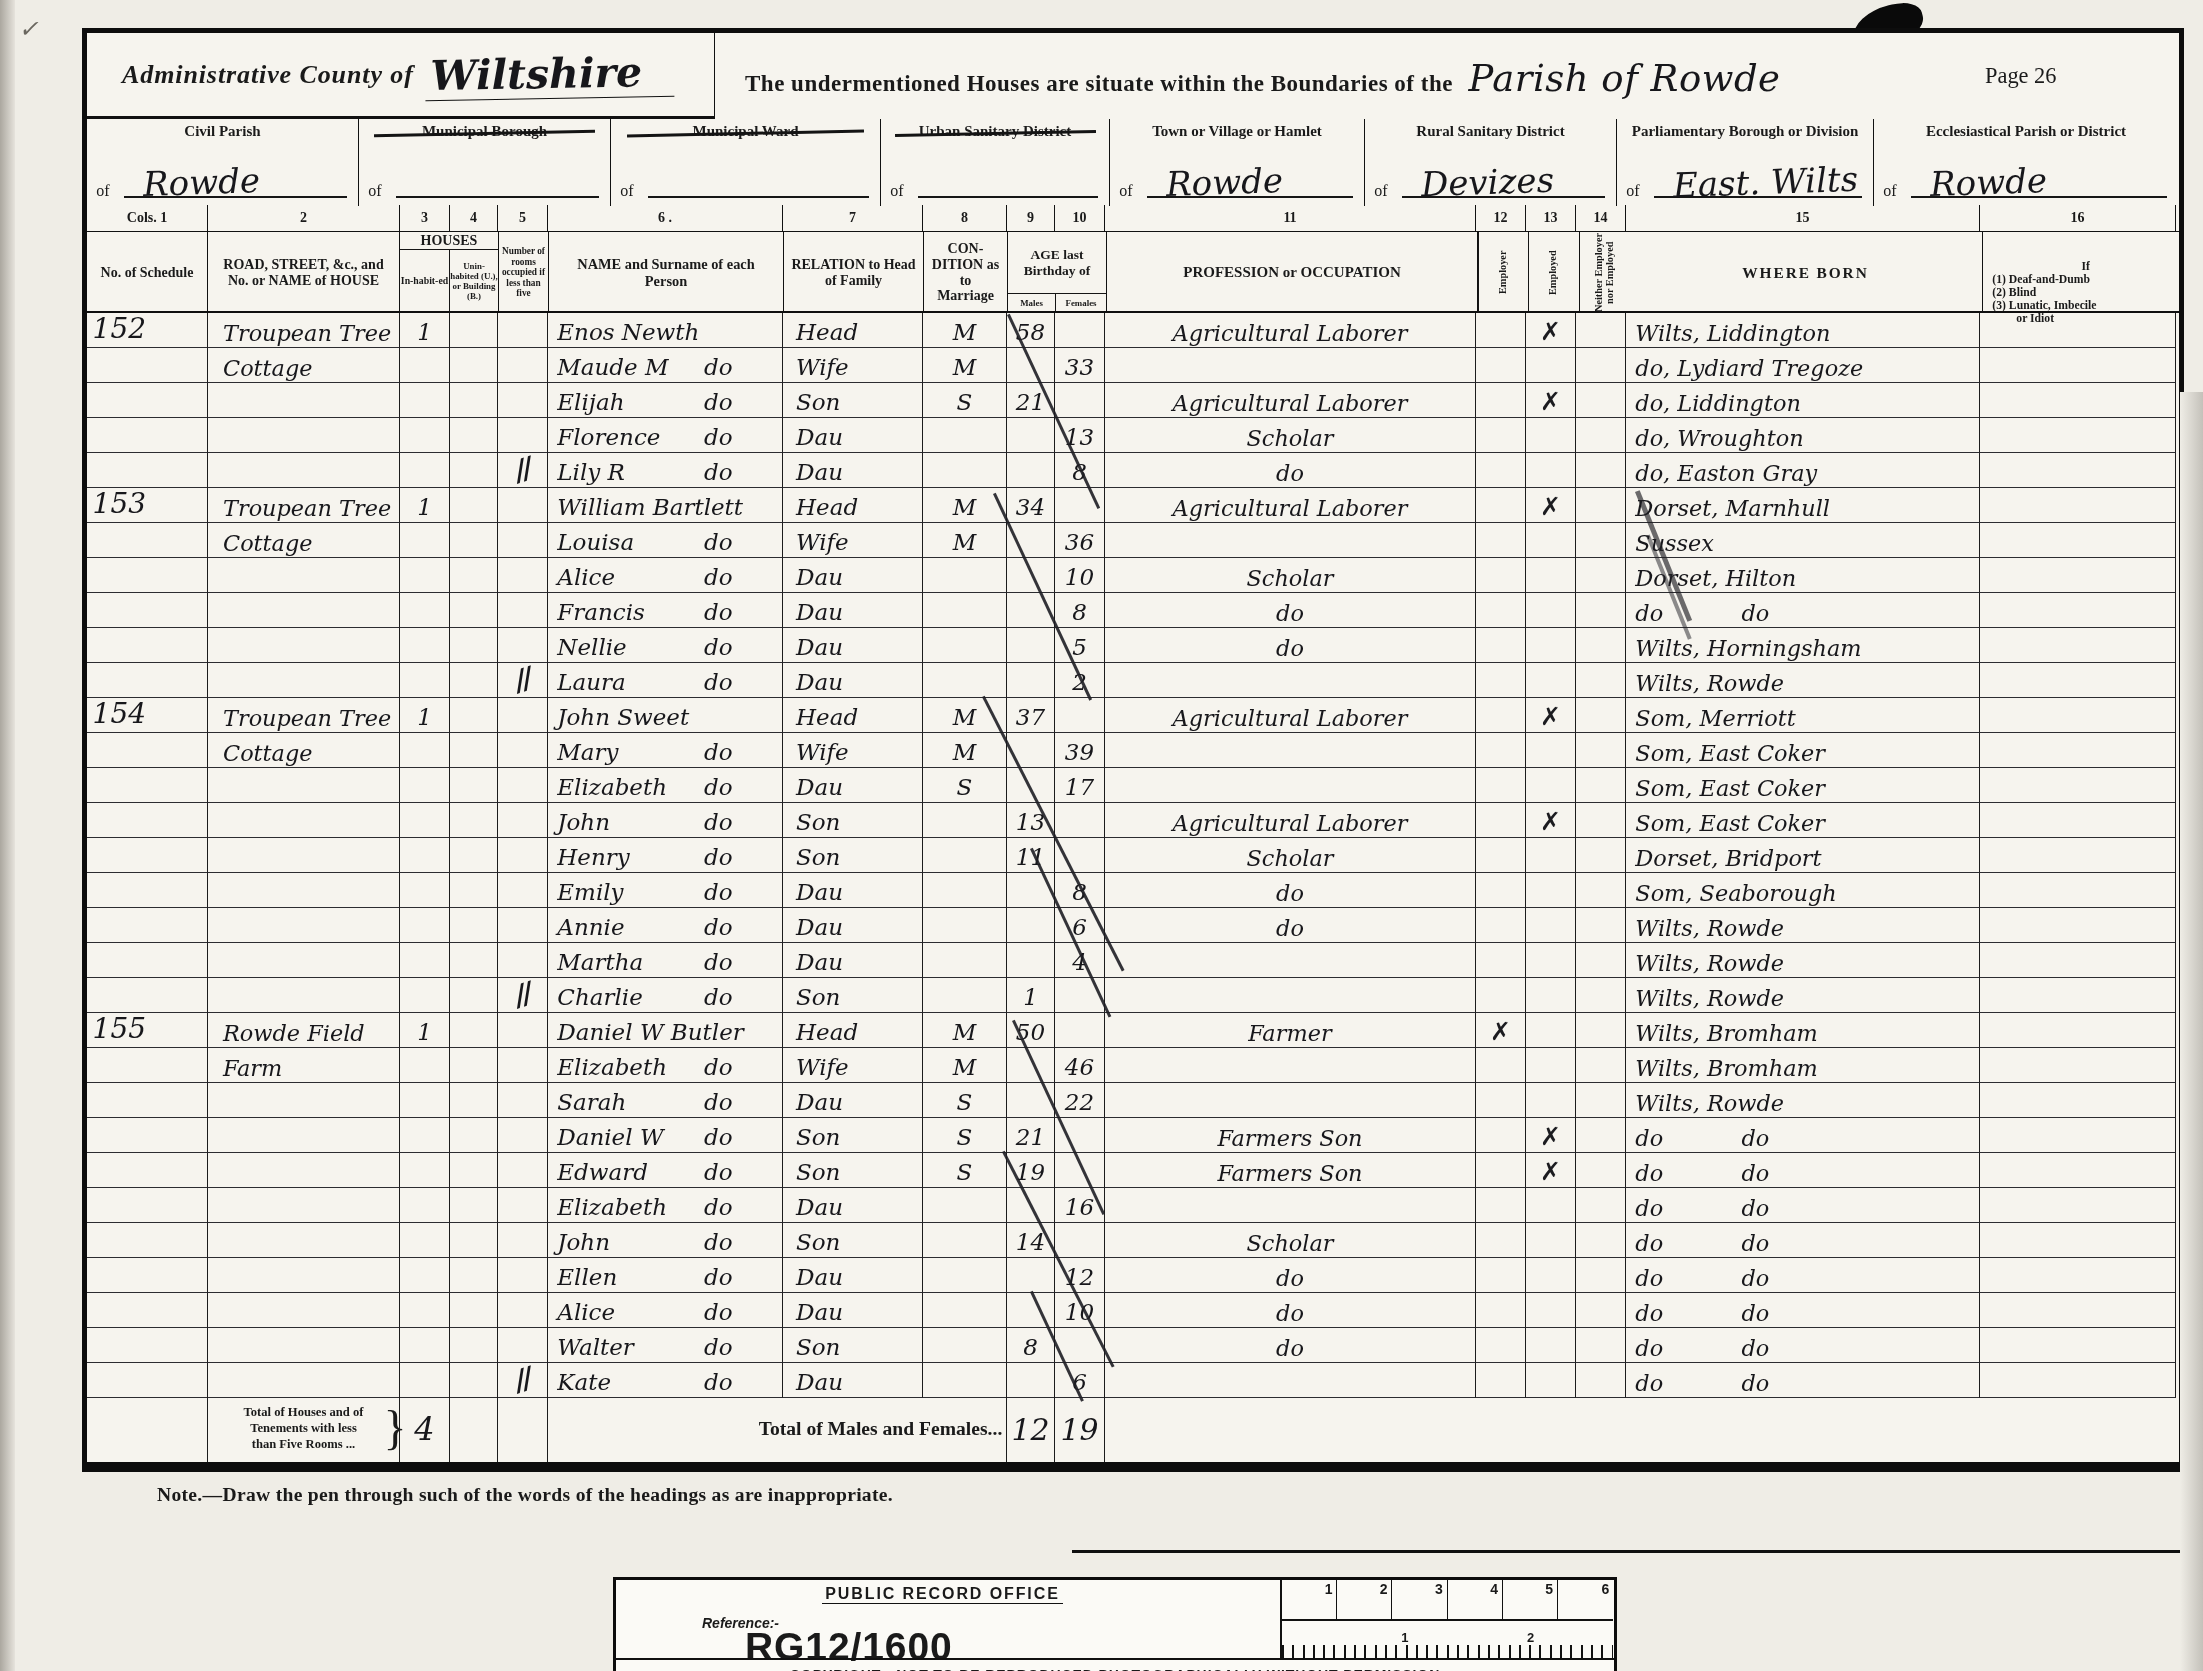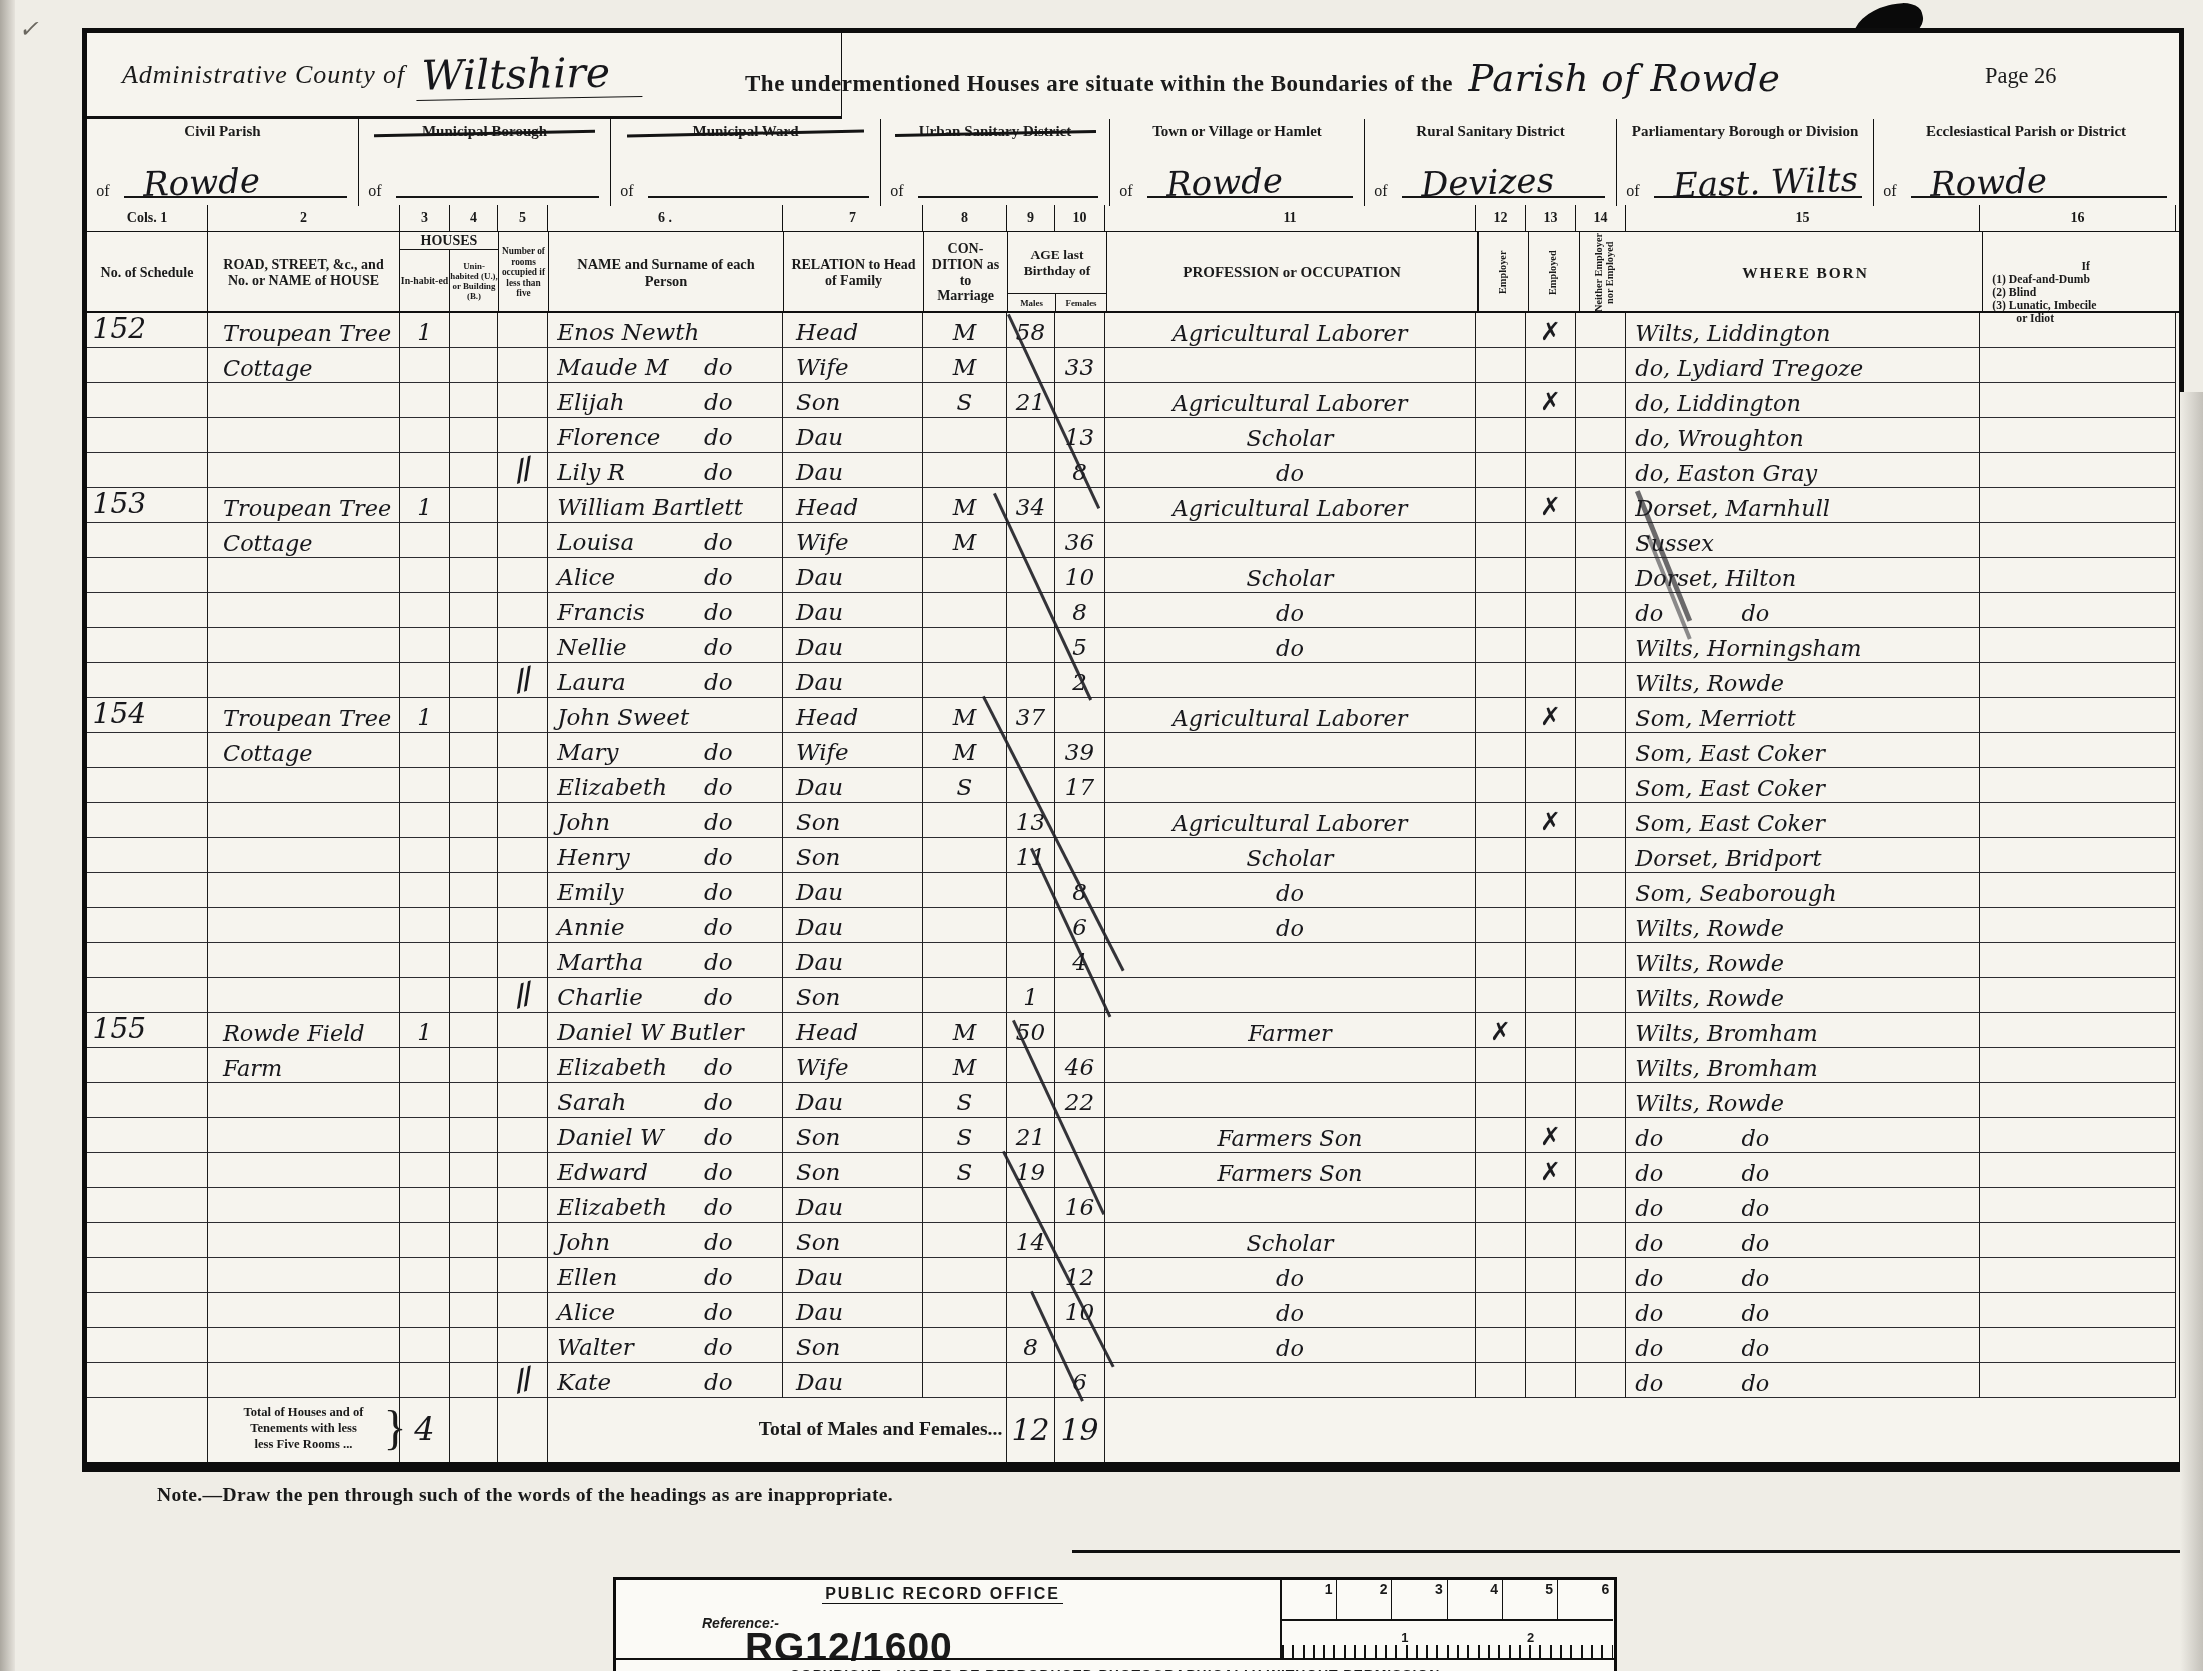--- a/index.html
+++ b/index.html
@@ -6,23 +6,23 @@
   .page{position:relative;width:2204px;height:1671px;background:#efede6;overflow:hidden;
         font-family:"Liberation Serif",serif;color:#1a1a1a;}
   .page::before{content:"";position:absolute;left:0;top:0;width:15px;height:100%;
         background:linear-gradient(90deg,#aba79f,#e6e3dc);}
   .page::after{content:"";position:absolute;right:0;top:392px;width:24px;height:1280px;
         background:linear-gradient(270deg,#c2bfb8,#efede6);}
   
   .form{position:absolute;left:82px;top:28px;width:2092px;height:1429px;
         border:5.6px solid #0d0d0d;border-bottom-width:10.3px;background:#f6f4ee;}
   
-  .adminbox{position:absolute;left:0;top:0;width:755px;height:86px;
+  .adminbox{position:absolute;left:0;top:0;width:628px;height:86px;
         border-right:1.9px solid #111;border-bottom:3.7px solid #111;
-        display:flex;align-items:center;padding-left:35px;box-sizing:border-box;}
+        display:flex;align-items:center;padding-left:35px;box-sizing:border-box;font-weight:bold;}
   .adminlabel{font-style:italic;font-size:26px;letter-spacing:0.9px;}
   .hw{font-family:"DejaVu Serif",serif;font-style:italic;color:#17171b;}
   .adminval{font-size:41px;margin-left:11.2px;border-bottom:1.9px solid #111;
         padding:0 32px 0 5.6px;transform:rotate(-1deg);}
   .undermentioned{position:absolute;left:658px;top:24px;font-size:23px;font-weight:bold;
         letter-spacing:0.5px;white-space:nowrap;}
   .undermentioned .hw{font-size:37px;font-weight:normal;margin-left:9.3px;}
   .pageno{position:absolute;left:1898px;top:30px;font-size:22.4px;}
   
   .districts{position:absolute;left:0;top:86px;width:2092px;height:87px;display:grid;
@@ -878,21 +878,21 @@
           <div class="c hw ctr"></div>
         </div>
       </div>
 
     <div class="totals">
       <div class="tc"></div>
       <div class="tc thouses">
         <div>
           <div>Total of Houses and of</div>
           <div>Tenements with less</div>
-          <div>less Five Rooms  ...</div>
+          <div>than Five Rooms  ...</div>
         </div>
         <span class="brace">}</span>
       </div>
       <div class="tc tfour hw">4</div>
       <div class="tc"></div>
       <div class="tc" style="border-right-width:1.9px;"></div>
       <div class="tc tmf">Total of Males and Females...</div>
       <div class="tc tval hw">12</div>
       <div class="tc tval hw" style="border-right-width:1.9px;">19</div>
       <div class="tc" style="border-right:none;"></div>

